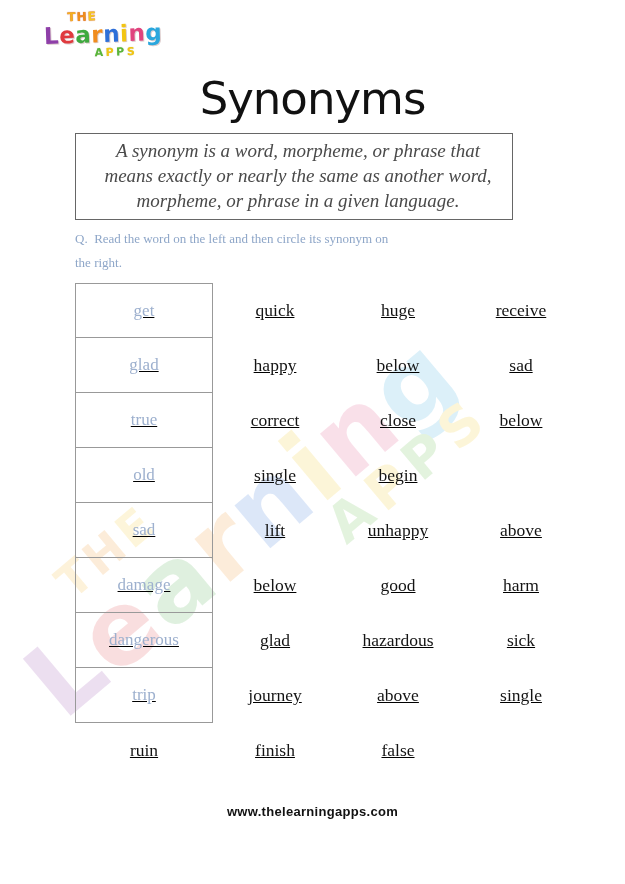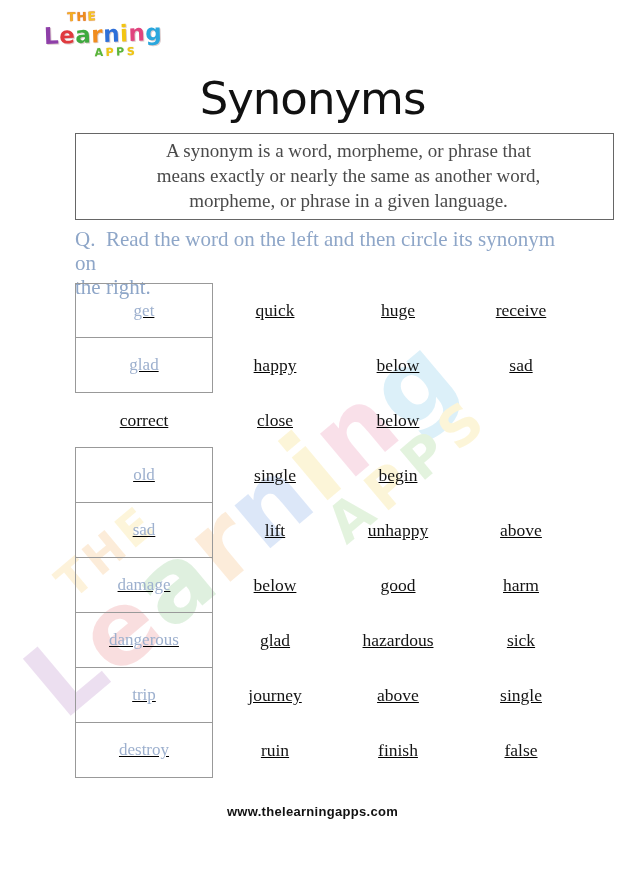--- a/index.html
+++ b/index.html
@@ -55,35 +55,36 @@
     position:absolute;top:72px;left:0;width:625px;
     text-align:center;
     font-family:"DejaVu Sans", sans-serif;
     font-weight:normal;
     font-size:45px;
     letter-spacing:-1px;
     color:#111111;
     z-index:2;
   }
   .def-box{
-    position:absolute;left:75px;top:133px;width:539px;
+    position:absolute;left:75px;top:133px;width:438px;
     border:1px solid #666666;
     padding:4px 0 6px 8px;
     z-index:2;
     background:transparent;
+    font-style:italic;
   }
   .def-box p{
     font-size:19px;line-height:25px;
     text-align:center;
     color:var(--definition-text);
     white-space:pre-wrap;
   }
   .question{
     position:absolute;left:75px;top:227px;width:500px;
-    font-size:21px;line-height:24px;
+    font-size:13px;line-height:24px;
     color:var(--question-text);
     white-space:pre-wrap;
     z-index:2;
   }
 
   
   .table{
     position:absolute;left:75px;top:283px;width:508px;
     z-index:2;
   }
@@ -158,20 +159,21 @@
     </div>
 
     <div class="row">
       <div class="word-cell">glad</div>
       <div class="opt">happy</div>
       <div class="opt">below</div>
       <div class="opt">sad</div>
     </div>
 
     <div class="row">
+      <div class="word-cell">true</div>
       <div class="opt">correct</div>
       <div class="opt">close</div>
       <div class="opt">below</div>
     </div>
 
     <div class="row">
       <div class="word-cell">old</div>
       <div class="opt">single</div>
       <div class="opt">begin</div>
     </div>
@@ -198,21 +200,20 @@
     </div>
 
     <div class="row">
       <div class="word-cell">trip</div>
       <div class="opt">journey</div>
       <div class="opt">above</div>
       <div class="opt">single</div>
     </div>
 
     <div class="row">
-      <div class="word-cell">destroy</div>
       <div class="opt">ruin</div>
       <div class="opt">finish</div>
       <div class="opt">false</div>
     </div>
   </div>
 
   <div class="footer">www.thelearningapps.com</div>
 
 </div>
 

